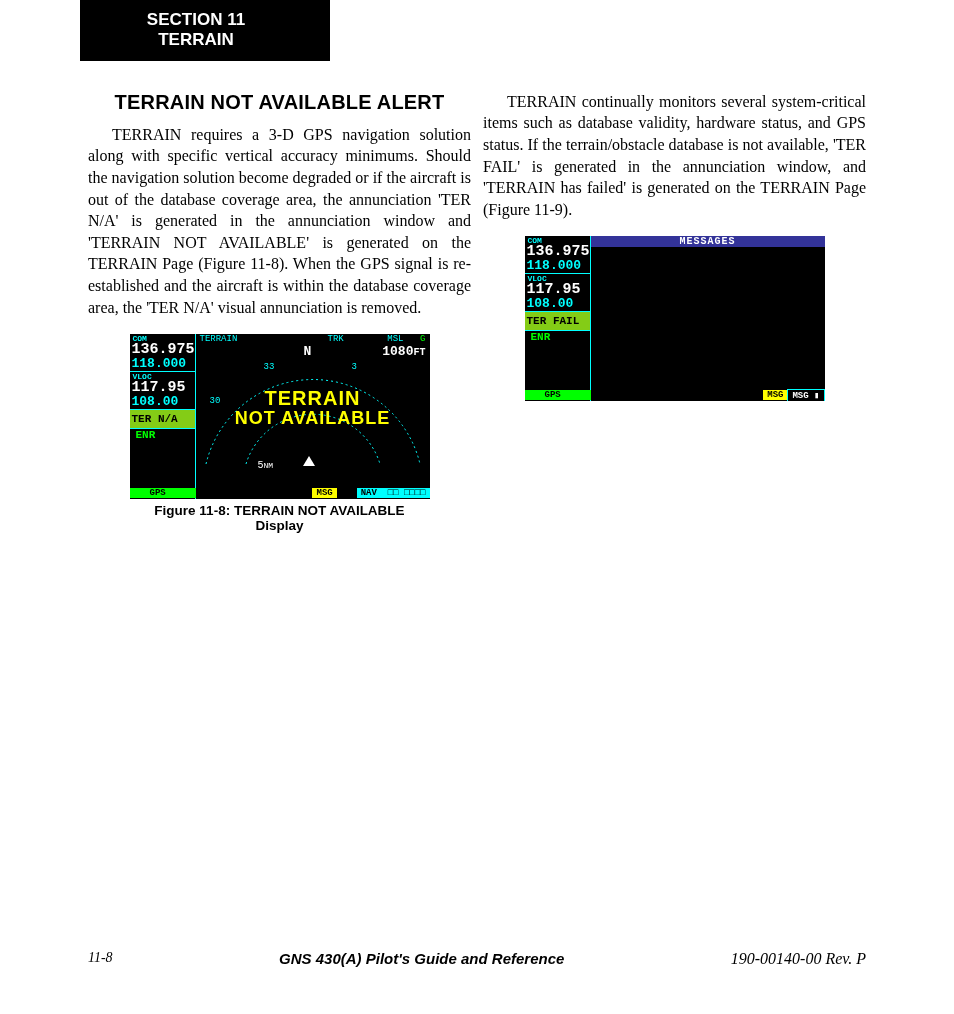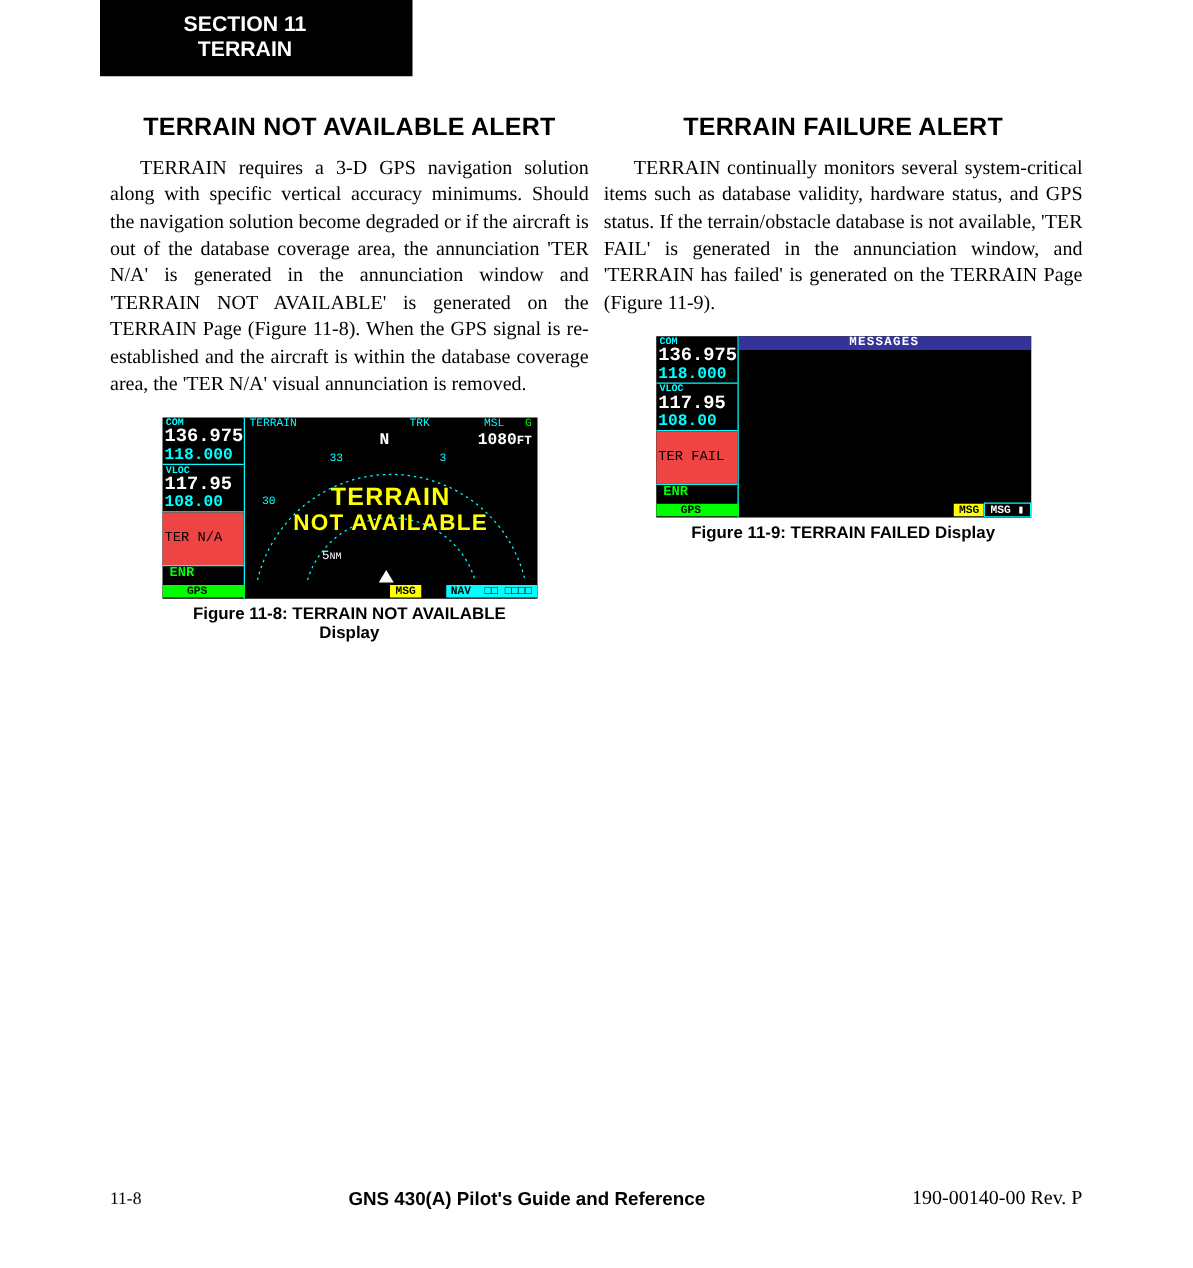--- a/index.html
+++ b/index.html
@@ -44,41 +44,41 @@
     text-align: justify;
     text-indent: 1.5em;
   }
   .screen-wrap {
     margin: 16px auto 6px auto;
     width: 300px;
   }
   .screen {
     background: #000;
     width: 300px;
-    height: 145px;
+    height: 165px;
     position: relative;
     font-family: "Courier New", monospace;
     color: #fff;
     overflow: hidden;
   }
   .side {
     position: absolute;
     left: 0; top: 0;
     width: 66px;
     height: 100%;
     border-right: 1px solid #0ff;
     font-size: 11px;
     font-weight: bold;
   }
   .side-label { color: #0ff; font-size: 8px; padding-left: 3px; line-height: 9px;}
   .side-main { font-size: 15px; font-weight: bold; padding-left: 2px; line-height: 14px;}
   .side-sub { color: #0ff; font-size: 13px; font-weight: bold; padding-left: 2px; border-bottom: 1px solid #0ff; line-height: 13px; padding-bottom:1px;}
   .side-annun {
-    background: #ef4444; color: #000; font-size: 11px; font-weight: normal;
-    padding: 15px 2px; margin: 0;
+    background: #84cc16; color: #000; font-size: 11px; font-weight: bold;
+    padding: 3px 2px; margin: 0;
   }
   .side-enr { color: #0f0; font-size: 11px; padding-left: 6px; border-top:1px solid #0ff;}
   .bottom-bar {
     position: absolute;
     bottom: 0; left: 0; right: 0;
     height: 12px;
     display: flex;
     font-size: 9px;
     font-weight: bold;
     align-items: center;
@@ -127,22 +127,23 @@
     font-size: 13.5px;
     text-align: center;
     margin-top: 4px;
   }
   .footer {
     position: absolute;
     bottom: 46px;
     left: 88px; right: 88px;
     display: flex;
     justify-content: space-between;
-    align-items: flex-end;
+    align-items: flex-start;
     font-size: 14px;
+    font-style: italic;
   }
   .footer-page { font-family: "Times New Roman", serif; }
   .footer-title { font-family: "Helvetica Neue", Arial, sans-serif; font-weight: 700; font-size: 15px; }
   .footer-rev { font-family: "Times New Roman", serif; font-size: 16px; }
   svg.arc { position: absolute; left: 0; top: 0; }
   .tick { color: #0ff; font-size: 9px; position: absolute; }
 </style>
 </head>
 <body>
 
@@ -194,21 +195,20 @@
           <div style="flex:1"></div>
           <div class="bb-seg bb-msg">MSG</div>
           <div class="bb-seg bb-nav"><span>NAV</span> &nbsp;□□ □□□□</div>
         </div>
       </div>
       <div class="caption">Figure 11-8: TERRAIN NOT AVAILABLE Display</div>
     </div>
   </div>
 
   <div class="col">
-    <h2 class="heading">TERRAIN FAILURE ALERT</h2>
     <p class="para">TERRAIN continually monitors several system-critical items such as database validity, hardware status, and GPS status.  If the terrain/obstacle database is not available, 'TER FAIL' is generated in the annunciation window, and 'TERRAIN has failed' is generated on the TERRAIN Page (Figure 11-9).</p>
 
     <div class="screen-wrap">
       <div class="screen">
         <div class="side">
           <div class="side-label">COM</div>
           <div class="side-main">136.975</div>
           <div class="side-sub">118.000</div>
           <div class="side-label">VLOC</div>
           <div class="side-main">117.95</div>
@@ -217,21 +217,20 @@
           <div class="side-enr">ENR</div>
         </div>
         <div class="msg-header">MESSAGES</div>
         <div class="bottom-bar">
           <div class="bb-seg bb-gps">GPS</div>
           <div style="flex:1"></div>
           <div class="bb-seg bb-msg">MSG</div>
           <div class="bb-seg bb-msg-w" style="background:#000;border:1px solid #0ff"><span>MSG</span> ▮</div>
         </div>
       </div>
-      <div class="caption">Figure 11-9: TERRAIN FAILED Display</div>
     </div>
   </div>
 </div>
 
 <div class="footer">
   <span class="footer-page">11-8</span>
   <span class="footer-title">GNS 430(A) Pilot's Guide and Reference</span>
   <span class="footer-rev">190-00140-00  Rev. P</span>
 </div>
 

